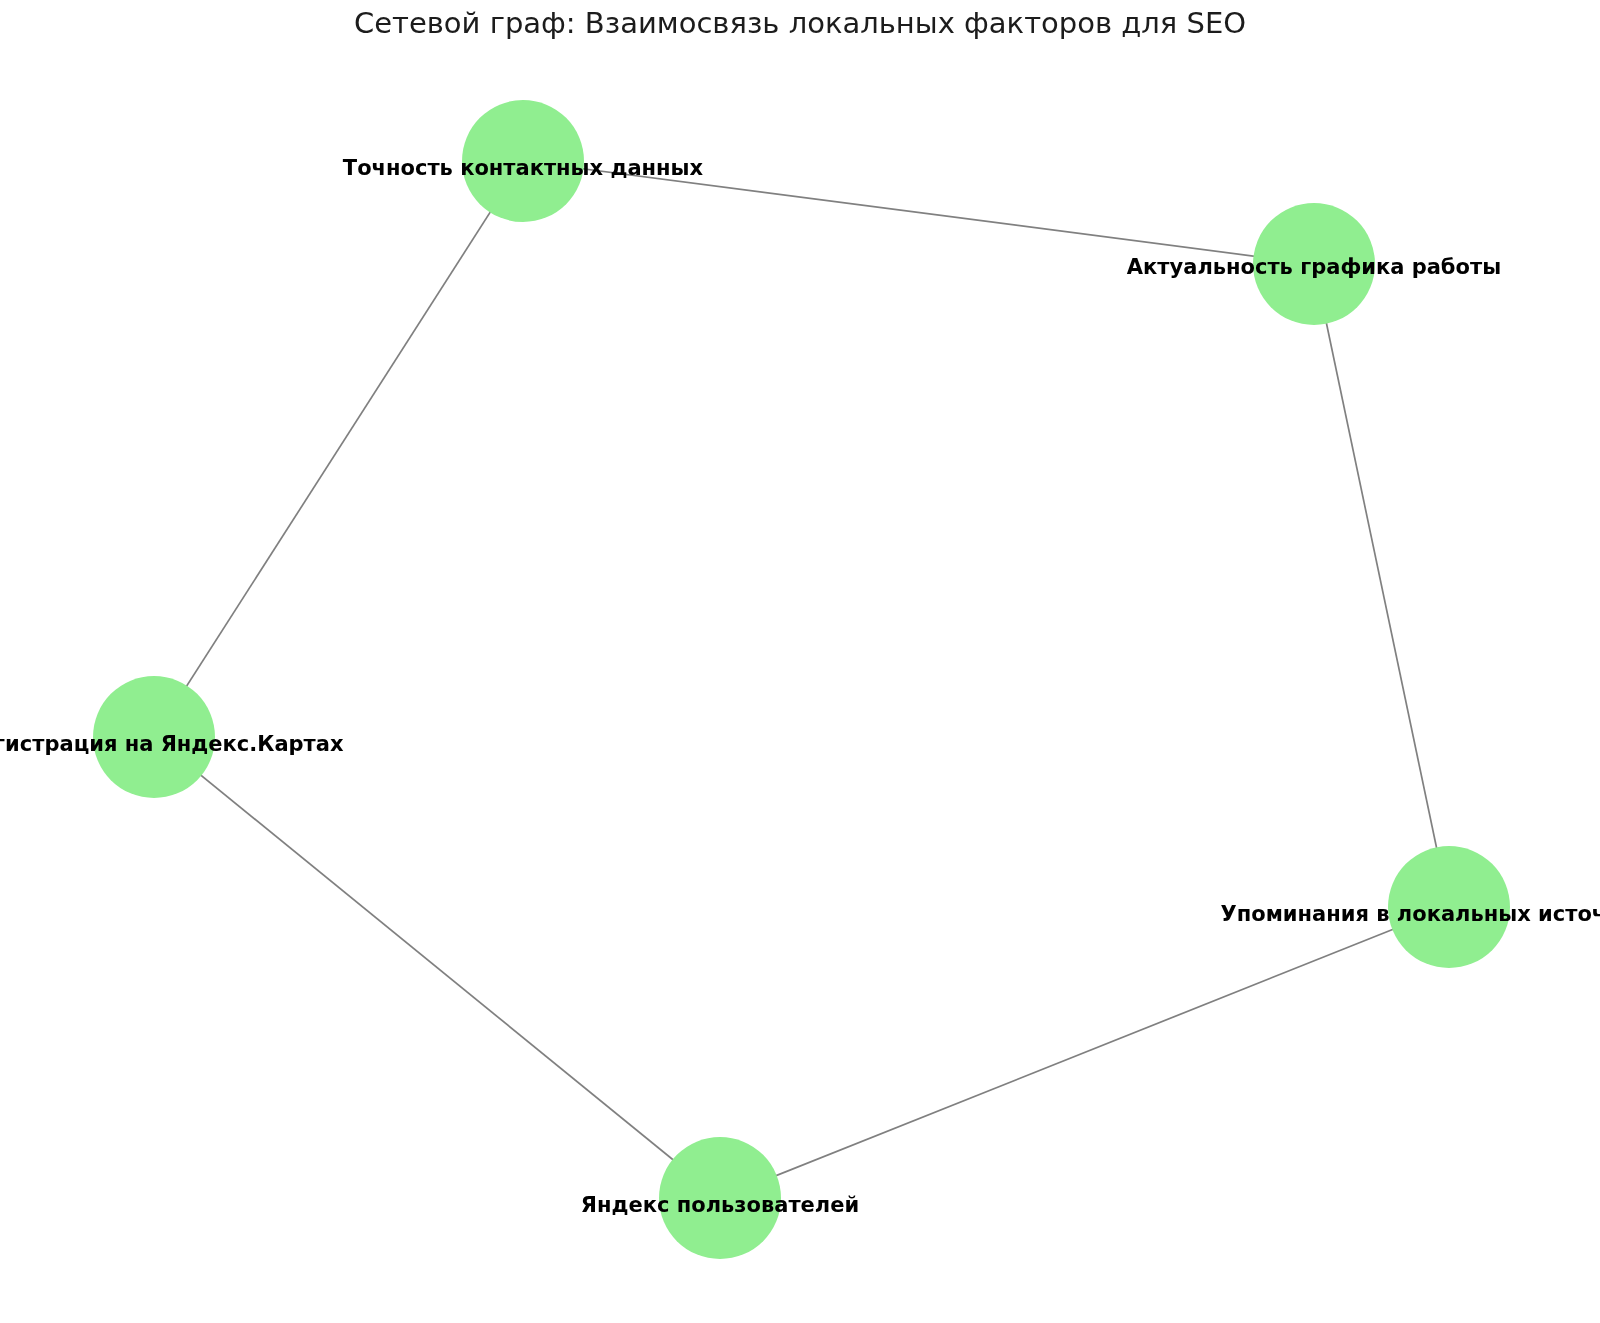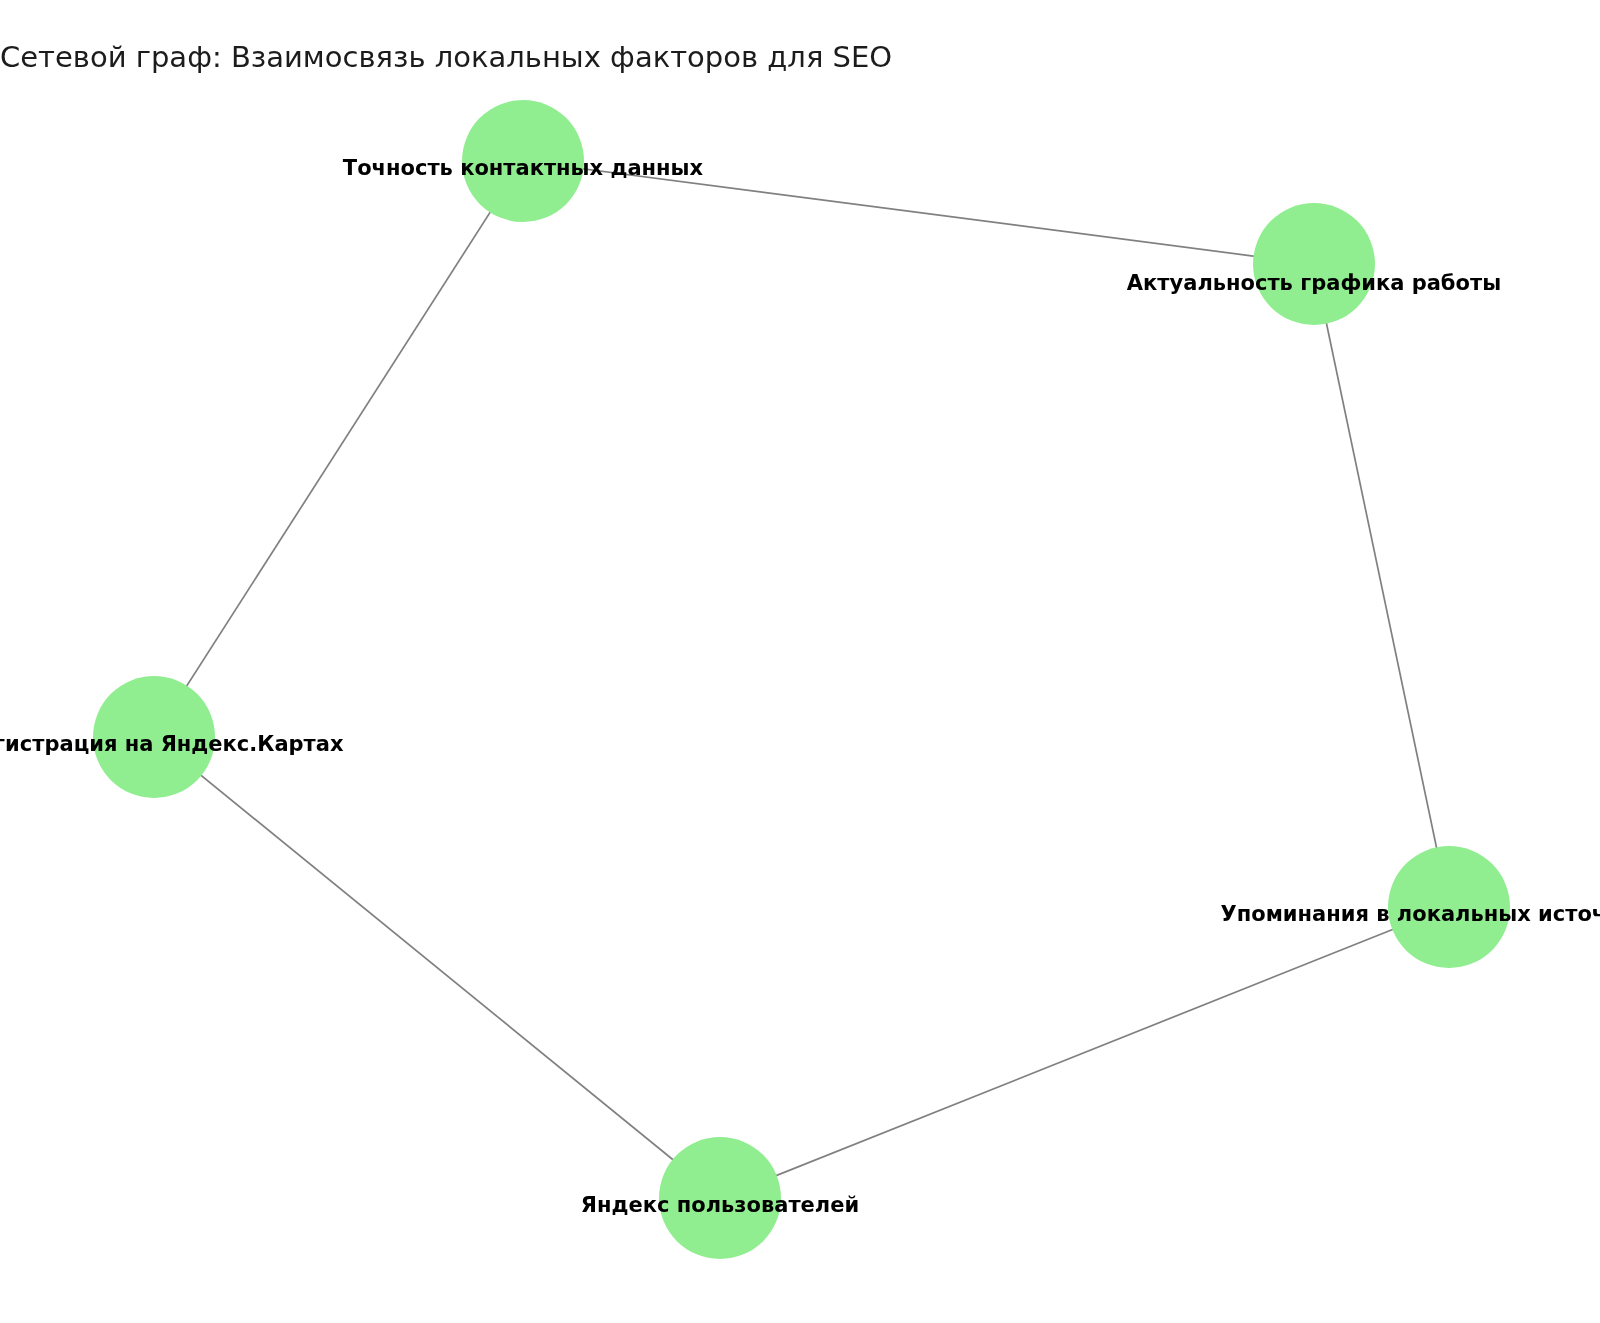--- a/index.html
+++ b/index.html
@@ -13,25 +13,25 @@
     width: 1600px;
     height: 1323px;
     overflow: hidden;
     background: #ffffff;
   }
   .chart-title {
     position: absolute;
     top: 6px;
     left: 0;
     width: 100%;
+    text-align: center;
     font-size: 29px;
     line-height: 1.2;
     color: #1c1c1c;
     white-space: nowrap;
-    margin-top: 34px;
   }
   .graph-svg {
     position: absolute;
     left: 0;
     top: 0;
     width: 1600px;
     height: 1323px;
   }
   .labels-layer {
     position: absolute;
@@ -69,18 +69,18 @@
         <circle cx="523" cy="161" r="61" fill="#90EE90"></circle>
         <circle cx="1314" cy="264" r="61" fill="#90EE90"></circle>
         <circle cx="1449" cy="907" r="61" fill="#90EE90"></circle>
         <circle cx="720" cy="1198" r="61" fill="#90EE90"></circle>
         <circle cx="154" cy="737" r="61" fill="#90EE90"></circle>
       </g>
   </svg>
 
   <div class="labels-layer" id="labels-layer">
       <div class="node-label" style="left: 523px; top: 161px;">Точность контактных данных</div>
-      <div class="node-label" style="left: 1314px; top: 276px;">Актуальность графика работы</div>
+      <div class="node-label" style="left: 1314px; top: 260px;">Актуальность графика работы</div>
       <div class="node-label" style="left: 1449px; top: 907px;">Упоминания в локальных источниках</div>
       <div class="node-label" style="left: 720px; top: 1198px;">Яндекс пользователей</div>
       <div class="node-label" style="left: 154px; top: 737px;">Регистрация на Яндекс.Картах</div>
     </div>
 </div>
 
 </body></html>

